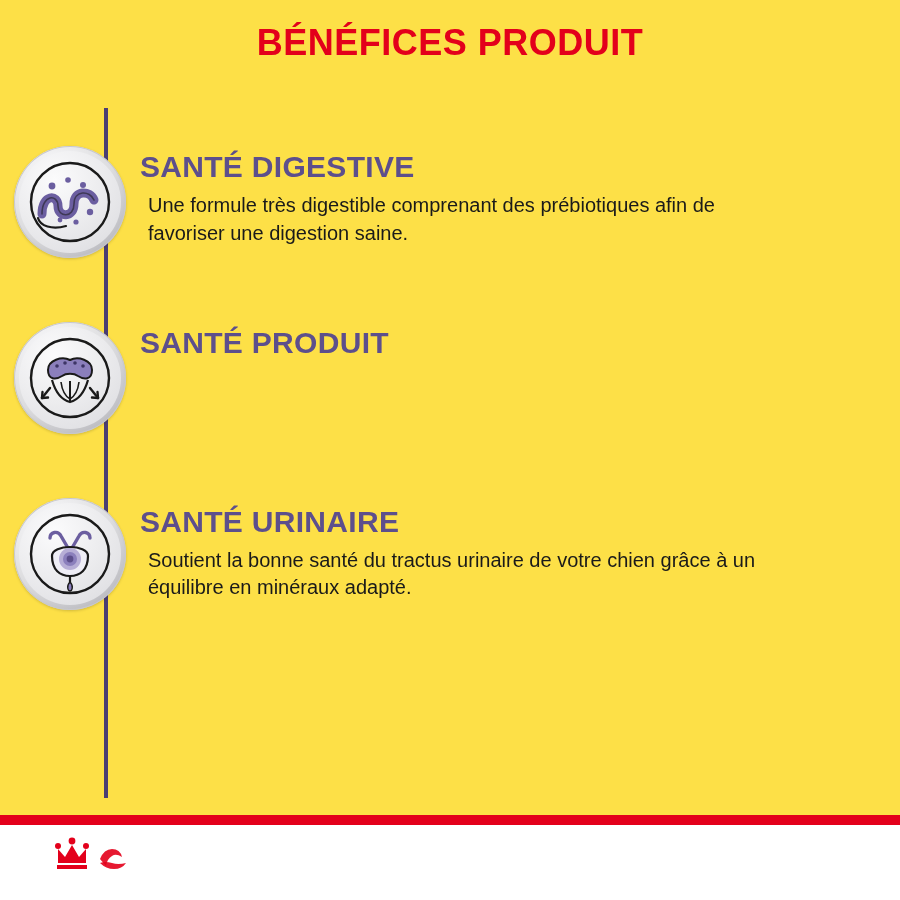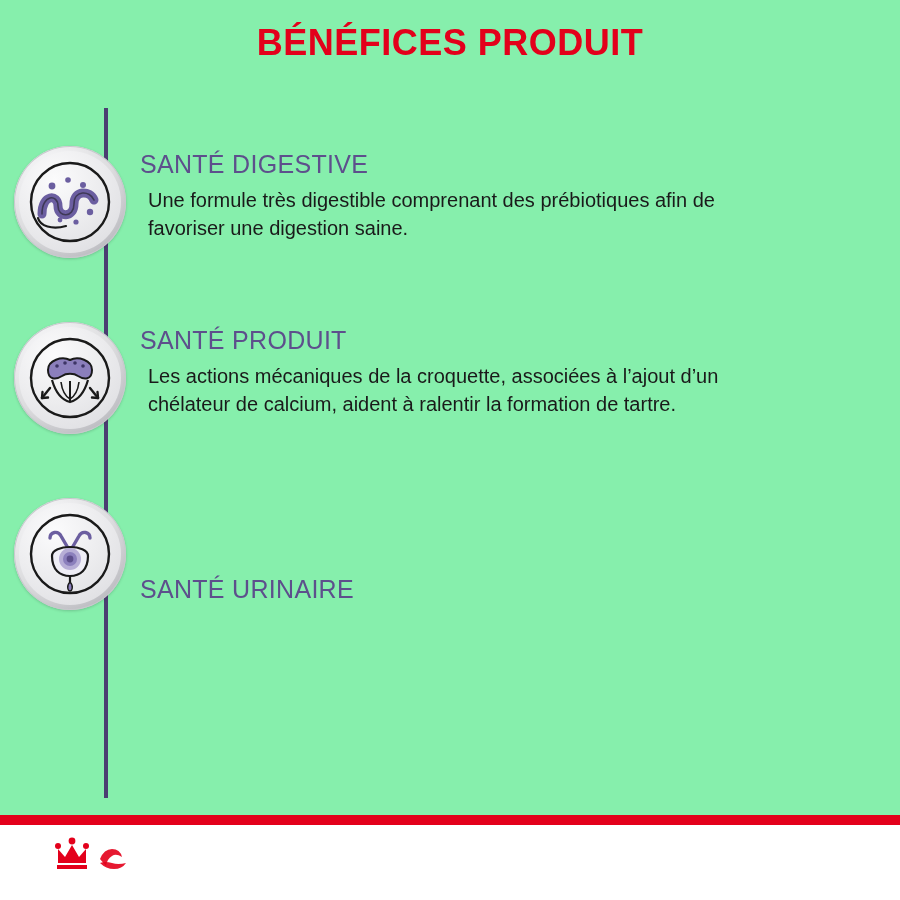--- a/index.html
+++ b/index.html
@@ -13,21 +13,21 @@
     background: #ffffff;
     font-family: "Liberation Sans", sans-serif;
     overflow: hidden;
     position: relative;
   }
 
   .page {
     position: relative;
     width: 900px;
     height: 900px;
-    background: #86efac;
+    background: #fde047;
   }
 
   
   .title {
     position: absolute;
     top: 22px;
     left: 0;
     width: 900px;
     text-align: center;
     font-size: 36px;
@@ -93,22 +93,22 @@
     position: relative;
     z-index: 2;
   }
 
   .text-col {
     padding-top: 10px;
     padding-right: 70px;
   }
   .benefit-title {
     color: #5d4f8c;
-    font-size: 25px;
-    font-weight: normal;
+    font-size: 30px;
+    font-weight: bold;
     letter-spacing: 0.3px;
     margin: 0 0 6px 0;
   }
   .benefit-desc {
     color: #1a1a1a;
     font-size: 20px;
     line-height: 1.38;
     margin: 8px;
     max-width: 630px;
   }
@@ -189,21 +189,20 @@
             <path d="M51 46 C50 54, 47 60, 42 63" fill="none" stroke="#1a1a1a" stroke-width="1.6"></path>
             <path d="M22 52 L14 62" stroke="#1a1a1a" stroke-width="2.4" stroke-linecap="round"></path>
             <path d="M14 62 l0.5 -6 M14 62 l6 -0.5" stroke="#1a1a1a" stroke-width="2.4" stroke-linecap="round" fill="none"></path>
             <path d="M62 52 L70 62" stroke="#1a1a1a" stroke-width="2.4" stroke-linecap="round"></path>
             <path d="M70 62 l-0.5 -6 M70 62 l-6 -0.5" stroke="#1a1a1a" stroke-width="2.4" stroke-linecap="round" fill="none"></path>
           </svg>
         </div>
       </div>
       <div class="text-col">
         <p class="benefit-title">SANTÉ PRODUIT</p>
-        <p class="benefit-desc">Les actions mécaniques de la croquette, associées à l’ajout d’un chélateur de calcium, aident à ralentir la formation de tartre.</p>
       </div>
     </div>
 
     <div class="benefit">
       <div class="icon-wrap">
         <div class="medallion">
           <svg width="84" height="84" viewBox="0 0 84 84" aria-hidden="true">
             <circle cx="42" cy="42" r="39" fill="none" stroke="#1a1a1a" stroke-width="2.4"></circle>
             <path d="M22 26 C22 20, 30 18, 33 24 L40 36" fill="none" stroke="#6b5ea0" stroke-width="3.4" stroke-linecap="round"></path>
             <path d="M62 26 C62 20, 54 18, 51 24 L44 36" fill="none" stroke="#6b5ea0" stroke-width="3.4" stroke-linecap="round"></path>
@@ -211,20 +210,21 @@
             <circle cx="42" cy="47" r="11" fill="#b7aed6"></circle>
             <circle cx="42" cy="47" r="7" fill="#8b7fbc"></circle>
             <circle cx="42" cy="47" r="3.4" fill="#5d4f8c"></circle>
             <path d="M42 64 L42 70" stroke="#1a1a1a" stroke-width="2.2" stroke-linecap="round"></path>
             <path d="M42 70 C38 74, 40 79, 42 79 C44 79, 46 74, 42 70 Z" fill="#8b7fbc" stroke="#1a1a1a" stroke-width="1.4"></path>
           </svg>
         </div>
       </div>
       <div class="text-col">
         <p class="benefit-title">SANTÉ URINAIRE</p>
+        <p class="benefit-desc">Soutient la bonne santé du tractus urinaire de votre chien grâce à un équilibre en minéraux adapté.</p>
       </div>
     </div>
 
   </div>
 
   <div class="footer">
     <div class="footer-bar"></div>
     <div class="footer-logo">
       <svg viewBox="0 0 120 60" width="120" height="60" aria-hidden="true">
         <g fill="#e3001b">

